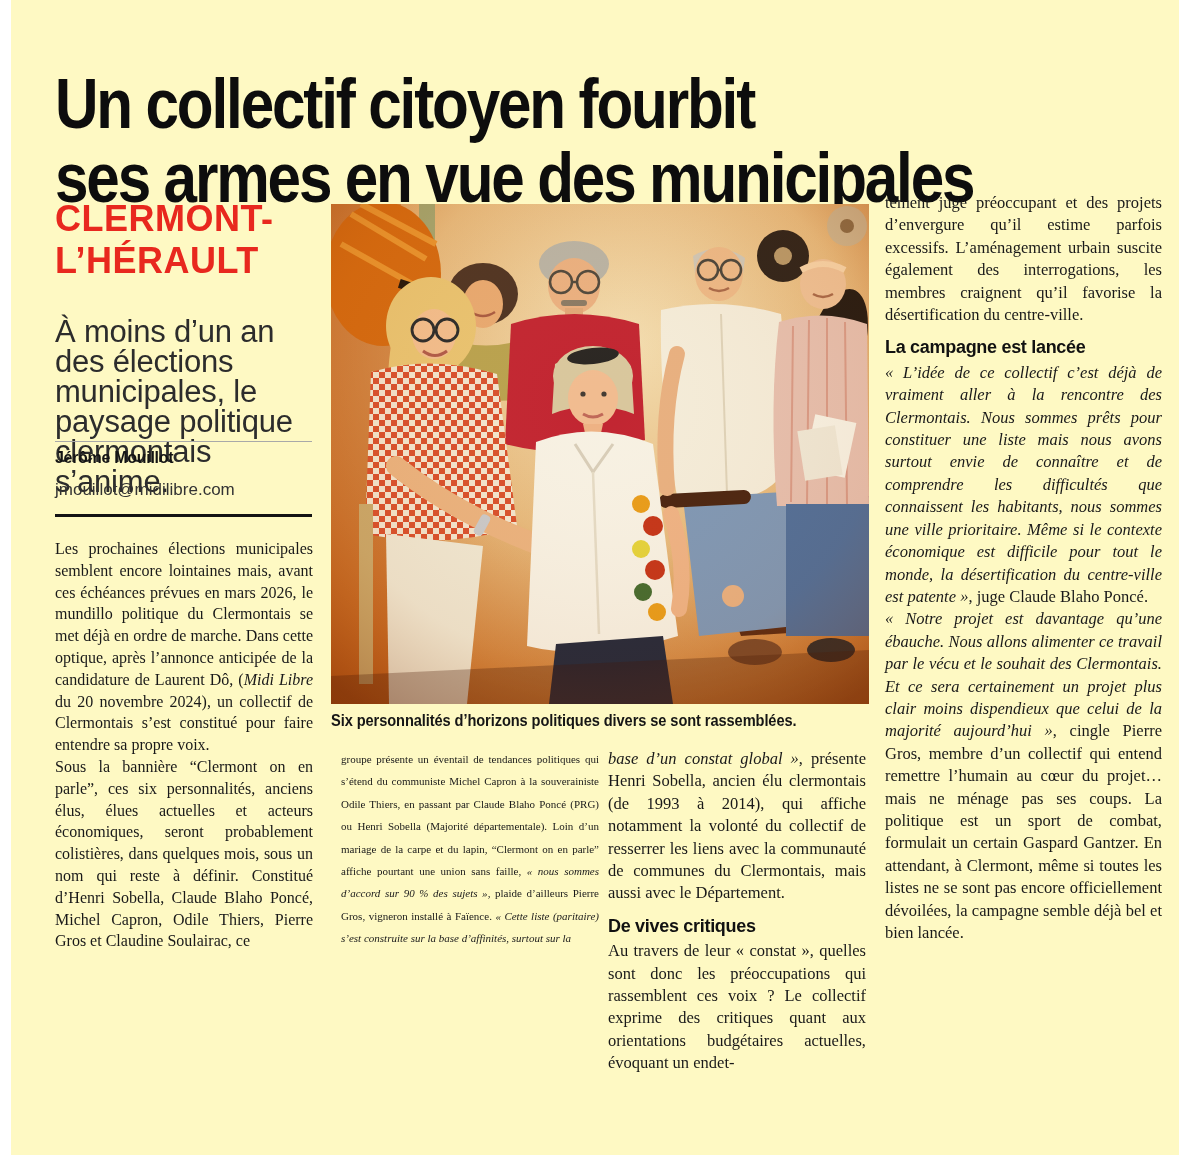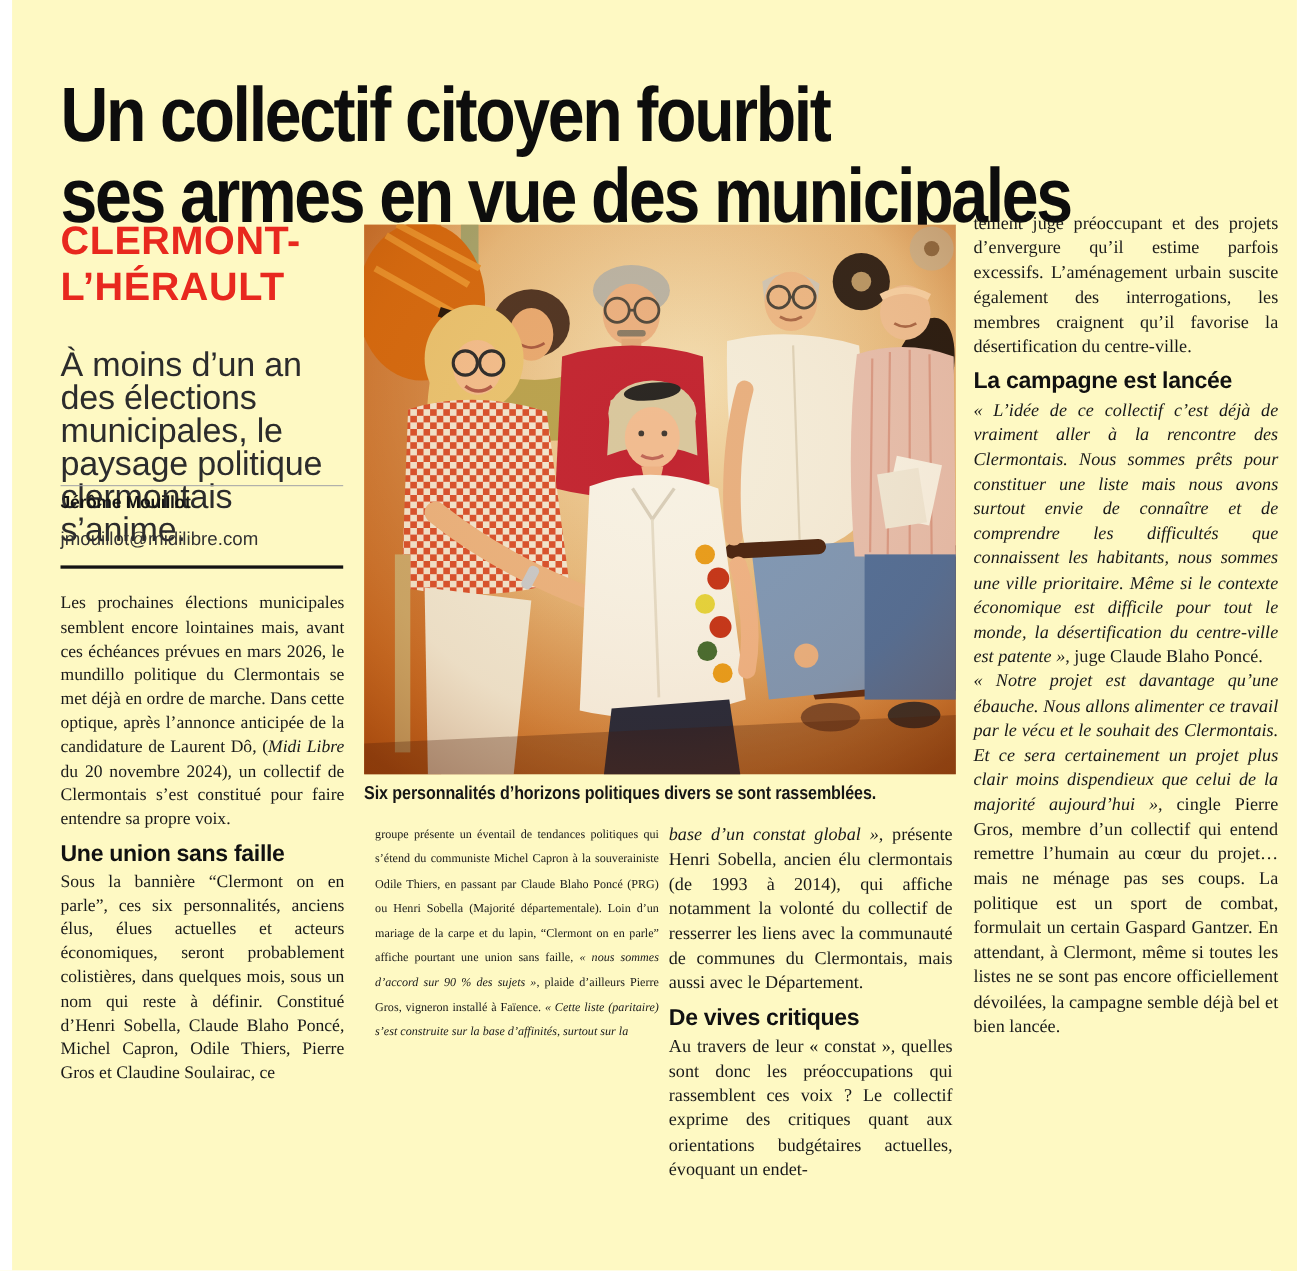--- a/index.html
+++ b/index.html
@@ -35,21 +35,21 @@
   .bodycol{
     position:absolute;font-family:"Liberation Serif",serif;color:#191919;
     text-align:justify;
   }
   .bodycol p{margin:0;}
   .col1{left:44px;top:538px;width:258px;font-size:16px;line-height:21.8px;}
   .col2{left:330px;top:748px;width:258px;font-size:11px;line-height:22.4px;}
   .col3{left:597px;top:748px;width:258px;font-size:16.5px;line-height:22.4px;}
   .col4{left:874px;top:192px;width:277px;font-size:16.5px;line-height:22.4px;}
   .subhead{
-    font-family:"Liberation Sans",sans-serif;font-weight:700;font-size:21px;
+    font-family:"Liberation Sans",sans-serif;font-weight:700;font-size:18px;
     letter-spacing:-.3px;color:#111;text-align:left;margin:10px 0 3px;
   }
   .i{font-style:italic;}
   
   .photo{position:absolute;left:320px;top:204px;width:538px;height:500px;}
   .photo svg{display:block;width:100%;height:100%;}
   .caption{
     position:absolute;left:320px;top:711px;
     font-weight:700;font-size:17px;letter-spacing:-.1px;color:#161616;
     transform:scaleX(0.86);transform-origin:0 0;white-space:nowrap;
@@ -194,21 +194,20 @@
 
       <path d="M0,472 L538,446 L538,500 L0,500 Z" fill="rgba(60,20,8,0.30)"></path>
       <rect width="538" height="500" fill="url(#shade)"></rect>
     </svg>
   </div>
 
   <div class="caption">Six personnalités d’horizons politiques divers se sont rassemblées.</div>
 
   <div class="bodycol col1">
     <p><span>Les prochaines élections municipales semblent encore lointaines mais, avant ces échéances prévues en mars 2026, le mundillo politique du Clermontais se met déjà en ordre de marche. Dans cette optique, après l’annonce anticipée de la candidature de Laurent Dô, (</span><span class="i">Midi Libre</span><span> du 20 novembre 2024), un collectif de Clermontais s’est constitué pour faire entendre sa propre voix.</span></p>
-    <h2 class="subhead">Une union sans faille</h2>
     <p>Sous la bannière “Clermont on en parle”, ces six personnalités, anciens élus, élues actuelles et acteurs économiques, seront probablement colistières, dans quelques mois, sous un nom qui reste à définir. Constitué d’Henri Sobella, Claude Blaho Poncé, Michel Capron, Odile Thiers, Pierre Gros et Claudine Soulairac, ce</p>
   </div>
 
   <div class="bodycol col2">
     <p><span>groupe présente un éventail de tendances politiques qui s’étend du communiste Michel Capron à la souverainiste Odile Thiers, en passant par Claude Blaho Poncé (PRG) ou Henri Sobella (Majorité départementale). Loin d’un mariage de la carpe et du lapin, “Clermont on en parle” affiche pourtant une union sans faille, </span><span class="i">« nous sommes d’accord sur 90 % des sujets »</span><span>, plaide d’ailleurs Pierre Gros, vigneron installé à Faïence. </span><span class="i">« Cette liste (paritaire) s’est construite sur la base d’affinités, surtout sur la</span></p>
   </div>
 
   <div class="bodycol col3">
     <p><span class="i">base d’un constat global »</span><span>, présente Henri Sobella, ancien élu clermontais (de 1993 à 2014), qui affiche notamment la volonté du collectif de resserrer les liens avec la communauté de communes du Clermontais, mais aussi avec le Département.</span></p>
     <h2 class="subhead">De vives critiques</h2>

